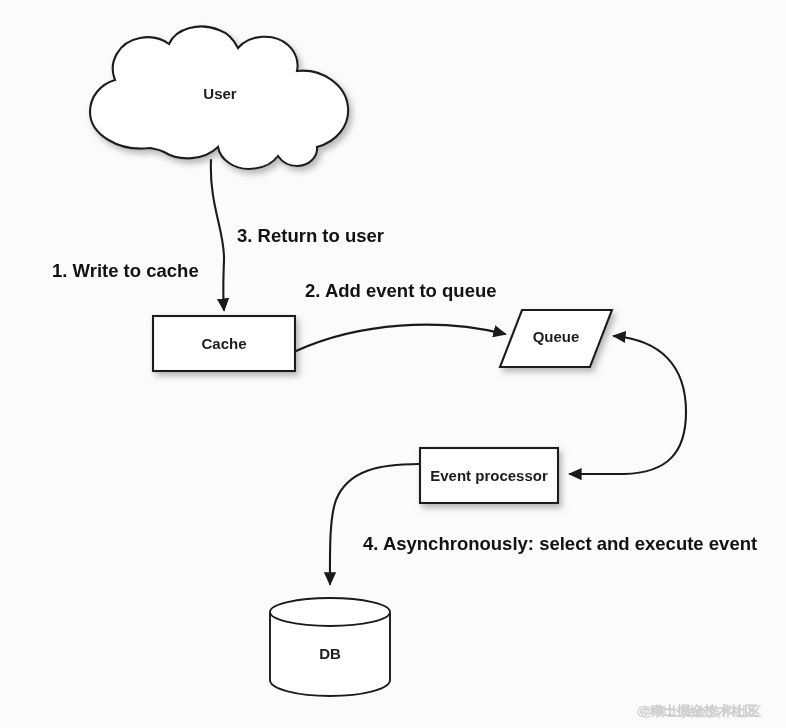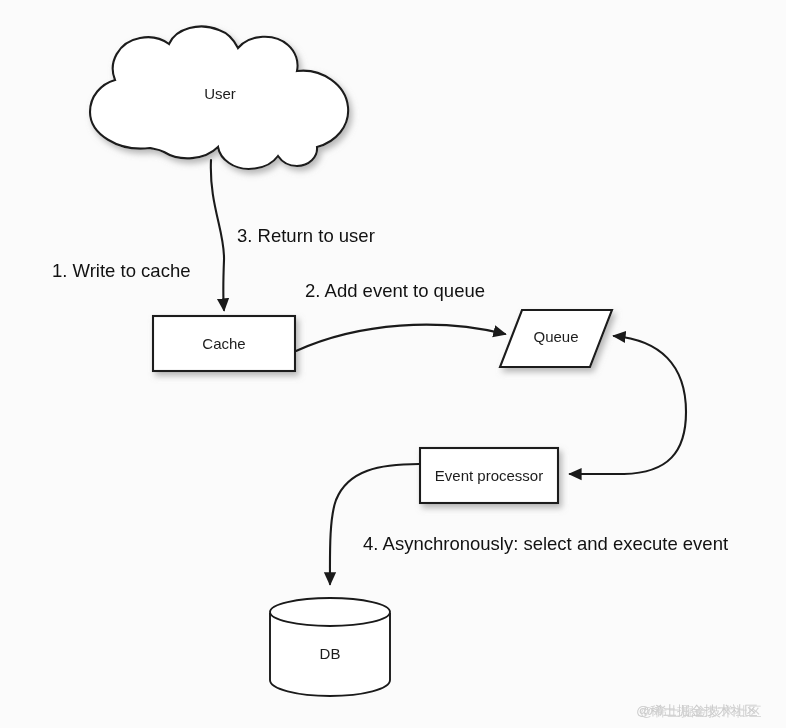--- a/index.html
+++ b/index.html
@@ -7,20 +7,21 @@
     padding: 0;
     background: #ffffff;
   }
   #canvas {
     position: relative;
     width: 786px;
     height: 728px;
     background: #fbfbfb;
     overflow: hidden;
     font-family: "Liberation Sans", sans-serif;
+    font-weight: bold;
   }
   #diagram-svg {
     position: absolute;
     left: 0;
     top: 0;
     width: 786px;
     height: 728px;
   }
   .node-shape {
     fill: #ffffff;

